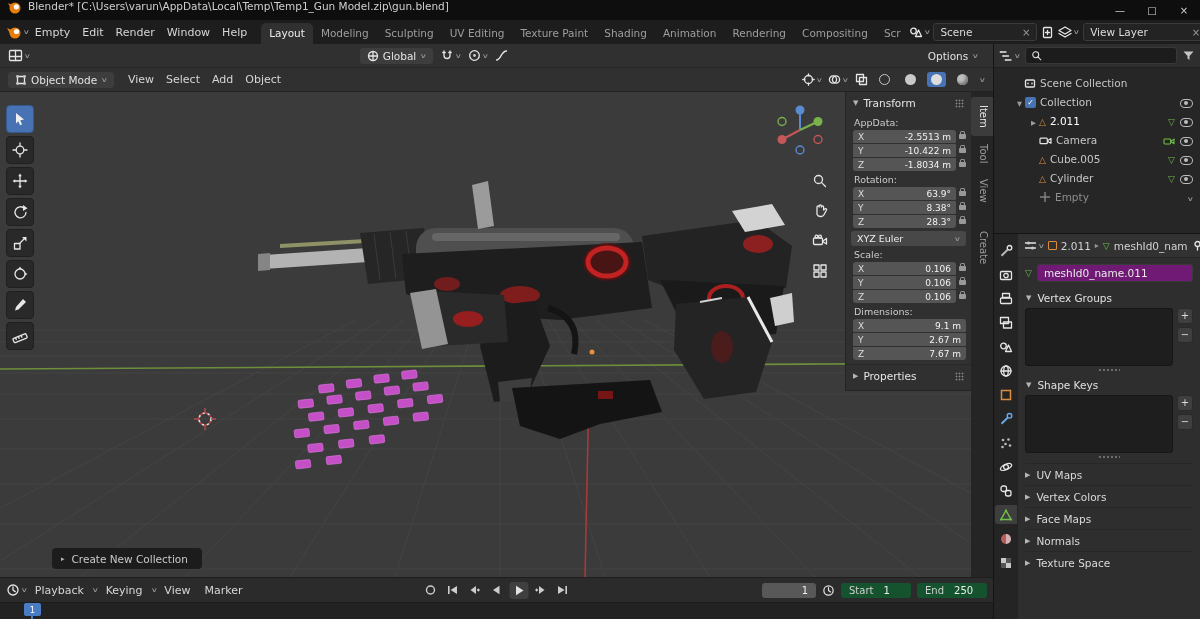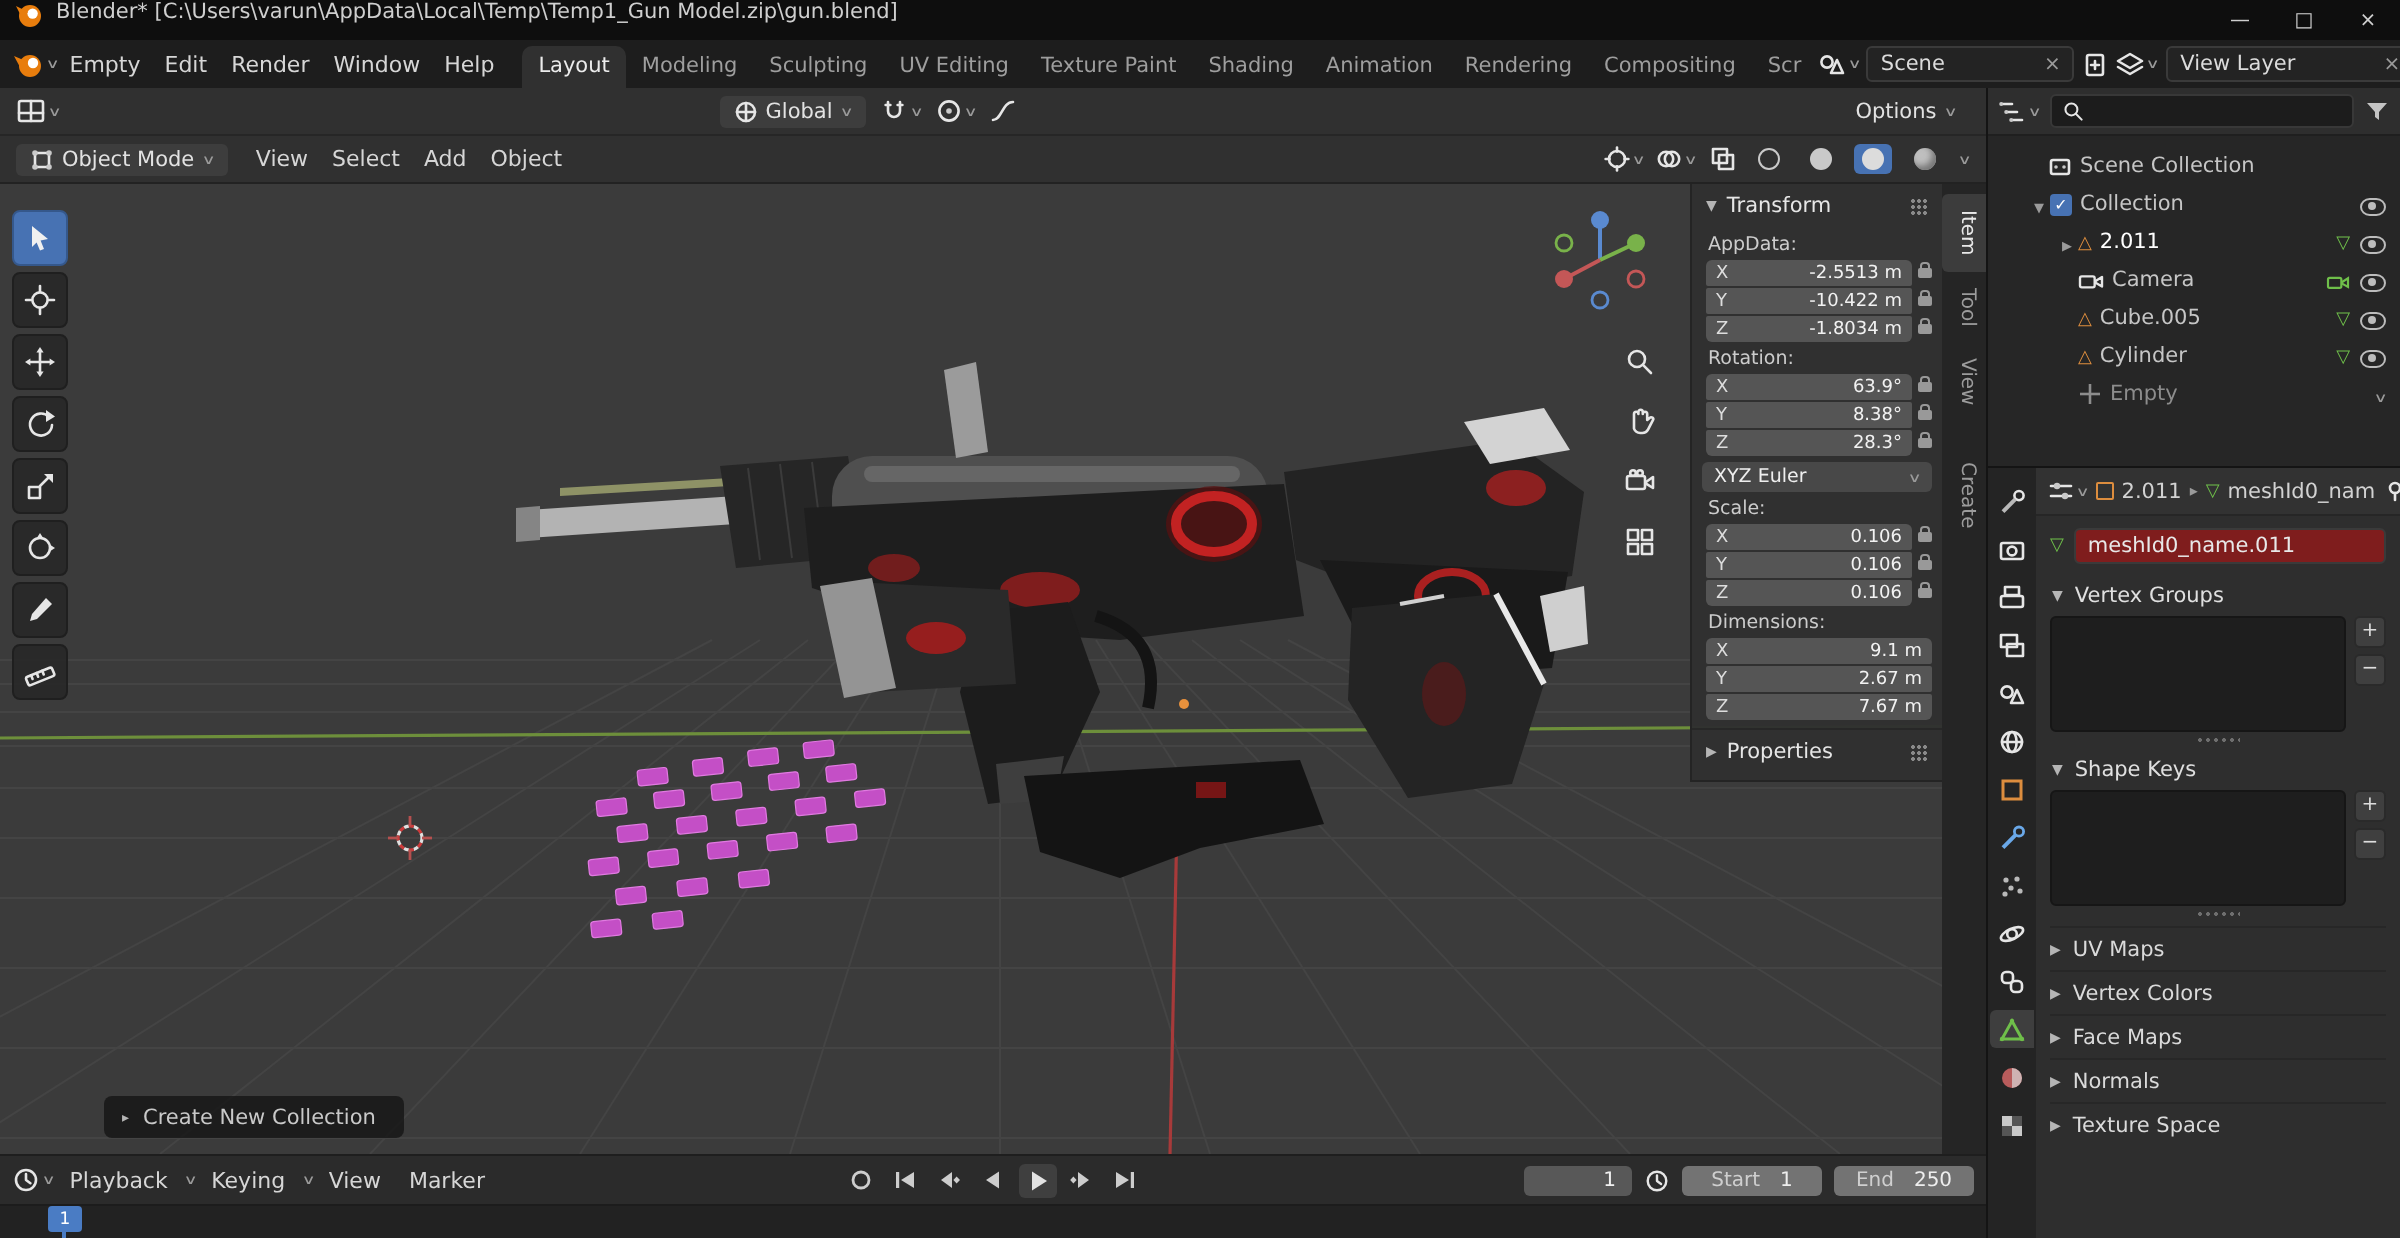--- a/index.html
+++ b/index.html
@@ -86,37 +86,37 @@
 .props{position:absolute;left:994px;top:234px;width:206px;height:385px;background:#2e2e2e;display:flex}
 .ptabs{width:24px;background:#242424;display:flex;flex-direction:column;align-items:center;padding-top:7px;gap:5px;flex:0 0 auto}
 .ptab{width:22px;height:19px;display:flex;align-items:center;justify-content:center}
 .ptab.active{background:#3e3e3e;border-radius:3px 0 0 3px}
 .pmain{flex:1;display:flex;flex-direction:column;overflow:hidden}
 .pheader{height:24px;display:flex;align-items:center;gap:4px;padding:0 6px;background:#323232;border-bottom:1px solid #262626;font-size:10.5px;white-space:nowrap;overflow:hidden}
 .bc-sep{color:#9a9a9a;font-size:8px}
 .orange-sq{width:9px;height:9px;border:1.4px solid #dd8d3e;border-radius:1px;flex:0 0 auto}
 .pcontent{flex:1;padding:6px 7px 0;overflow:hidden}
 .name-row{display:flex;align-items:center;gap:5px;margin-bottom:7px}
-.name-field{flex:1;background:#7f1d1d;border:1px solid #3a3a3a;border-radius:3px;padding:2px 6px;font-size:10.5px;color:#e8e8e8;white-space:nowrap;overflow:hidden}
+.name-field{flex:1;background:#701a75;border:1px solid #3a3a3a;border-radius:3px;padding:2px 6px;font-size:10.5px;color:#e8e8e8;white-space:nowrap;overflow:hidden}
 .psec-head{display:flex;align-items:center;gap:6px;padding:3px 1px 4px;font-size:10.5px;color:#e0e0e0}
 .list-wrap{display:flex;gap:4px;margin:0 0 2px}
 .listbox{flex:1;height:58px;background:#1e1e1e;border:1px solid #161616;border-radius:3px}
 .side-btns{display:flex;flex-direction:column;gap:3px}
 .sq-btn{width:16px;height:16px;background:#3f3f3f;border:1px solid #2a2a2a;border-radius:3px;color:#ddd;font-size:10px;display:flex;align-items:center;justify-content:center;line-height:1}
 .hdots{margin:1px auto 3px;width:22px;height:5px;background-image:radial-gradient(#6e6e6e 0.8px,transparent 1.1px);background-size:4px 4px}
 .collapsed-row{display:flex;align-items:center;gap:6px;height:22px;border-top:1px solid #272727;font-size:10.5px;color:#dadada}
 
 .timeline{position:absolute;left:0;top:577px;width:993px;height:42px;background:#2b2b2b;border-top:1px solid #1e1e1e}
 .tl-header{height:24px;display:flex;align-items:center;gap:2px;padding:0 6px;position:relative}
 .tl-controls{position:absolute;left:50%;transform:translateX(-50%);display:flex;align-items:center;gap:3px}
 .tl-btn{width:19px;height:17px;display:flex;align-items:center;justify-content:center;border-radius:3px}
 .tl-btn.play{background:#3f3f3f}
 .tl-right{margin-left:auto;display:flex;align-items:center;gap:6px}
 .frame-field{width:54px;background:#585858;border-radius:3px;font-size:10px;color:#f0f0f0;text-align:right;padding:2px 8px 2px 4px}
-.range-field{display:flex;justify-content:center;align-items:center;background:#737373;border-radius:3px;padding:2px 8px;font-size:10px;min-width:70px;color:#eee}
+.range-field{display:flex;justify-content:flex-start;align-items:center;background:#14532d;border-radius:3px;padding:2px 8px;font-size:10px;min-width:70px;color:#eee}
 .range-field .lbl{color:#cfcfcf;margin-right:10px}
 .tl-ruler{height:17px;background:#222;border-top:1px solid #1c1c1c;position:relative}
 .playhead{position:absolute;left:24px;top:0;width:17px;height:13px;background:#4a7cc4;border-radius:2px;color:#fff;font-size:8.5px;display:flex;align-items:center;justify-content:center}
 .playhead::after{content:"";position:absolute;left:7px;top:13px;width:2px;height:4px;background:#4a7cc4}
 </style>
 </head>
 <body>
 
 <div class="titlebar">
   <span>

